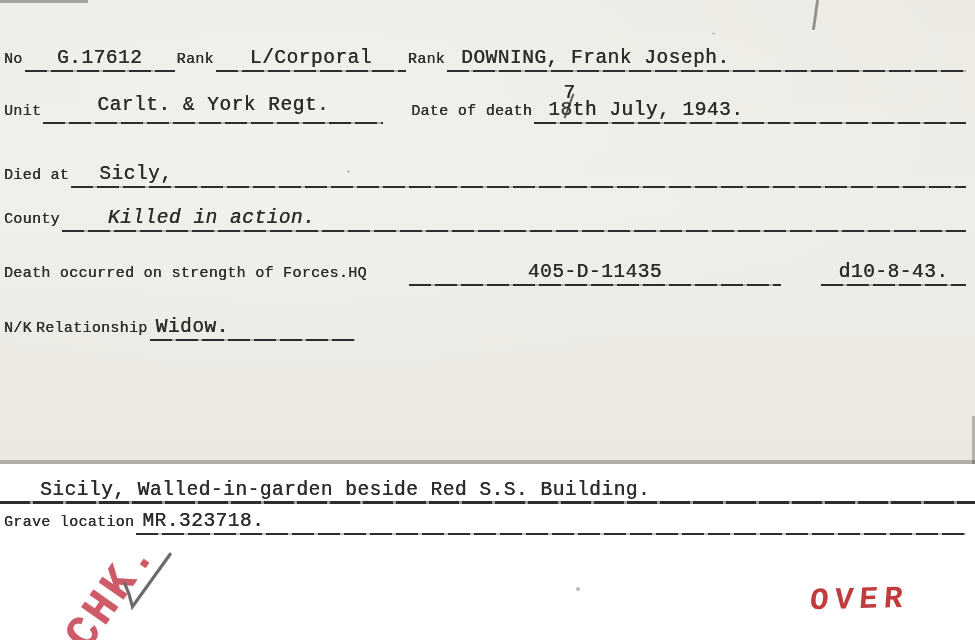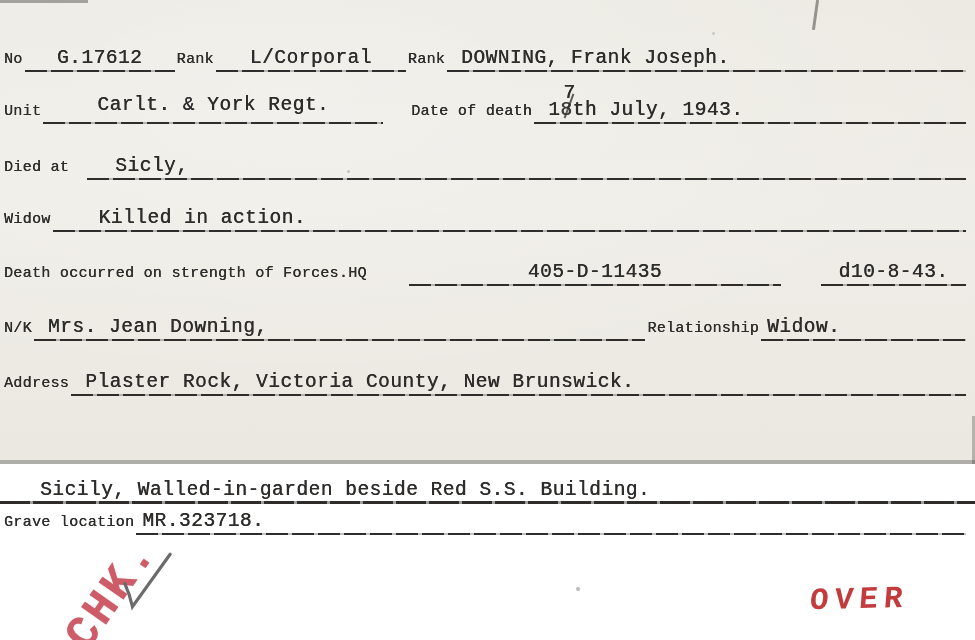--- a/index.html
+++ b/index.html
@@ -32,21 +32,21 @@
     text-shadow:.4px 0 0 currentColor;
   }
   .line{
     display:flex; align-items:flex-end; padding:0 6px 3px 6px; height:100%;
     background-image:repeating-linear-gradient(90deg, var(--ink) 0 22px, rgba(46,45,43,.3) 22px 26px);
     background-position:left bottom; background-size:100% 2px; background-repeat:no-repeat;
   }
   .line.center{justify-content:center;}
   .grow{flex:1 1 auto;}
   .w150{width:150px;} .w190{width:190px;} .w340{width:340px;align-items:center;} .w145{width:145px;} .w205{width:205px;}
-  .indent{padding-left:40px;}
+  .indent{padding-left:40px;font-style:italic;}
   .indent-sm{padding-left:8px;}
   
   .corr{position:relative; display:inline-block;}
   .corr-old{opacity:.9;}
   .corr-new{position:absolute; left:3px; top:-17px; font-size:19.5px; text-shadow:.4px 0 0 currentColor;}
   .corr-strike{position:absolute; left:8px; top:-6px; width:2px; height:26px; background:var(--ink); opacity:.75; transform:rotate(20deg);}
   
   .row.full{left:0; right:0;}
   .row.full .line{background-image:repeating-linear-gradient(90deg, var(--ink) 0 30px, rgba(46,45,43,.45) 30px 33px); background-size:100% 3px;}
   
@@ -99,61 +99,52 @@
     <span class="lbl">Unit</span>
     <span class="line w340 center">
         <span class="val">Carlt. &amp; York Regt.</span>
       </span>
     <span class="lbl" style="padding-left:28px;">Date of death</span>
     <span class="line grow">
       <span class="val indent-sm"><span>1</span><span class="corr"><span class="corr-old">8</span><span class="corr-new">7</span><span class="corr-strike"></span></span><span>th July, 1943.</span></span>
     </span>
   </div>
 
-  <div class="row" style="top:144px;gap:16px;">
+  <div class="row" style="top:152px;">
     <span class="lbl">Died at</span>
     <span class="line grow">
         <span class="val" style="padding-left:22px;">Sicly,</span>
       </span>
   </div>
 
   <div class="row" style="top:196px;">
-    <span class="lbl">Widow</span>
+    <span class="lbl">County</span>
     <span class="line grow">
         <span class="val indent">Killed in action.</span>
       </span>
   </div>
 
   <div class="row" style="top:250px;gap:40px;">
     <span class="lbl">Death occurred on strength of Forces.HQ</span>
     <span class="line grow center">
         <span class="val">405-D-11435</span>
       </span>
     <span class="line w145 center">
         <span class="val">d10-8-43.</span>
       </span>
   </div>
 
   <div class="row" style="top:305px;">
     <span class="lbl">N/K</span>
-    <span class="line grow">
-        <span class="val indent-sm">Mrs. Jean Downing,</span>
-      </span>
     <span class="lbl">Relationship</span>
     <span class="line w205">
         <span class="val">Widow.</span>
       </span>
   </div>
 
-  <div class="row" style="top:360px;">
-    <span class="lbl">Address</span>
-    <span class="line grow">
-        <span class="val indent-sm">Plaster Rock, Victoria County, New Brunswick.</span>
-      </span>
-  </div>
 
 
   <div class="row full" style="top:468px;">
     <span class="line grow">
         <span class="val" style="padding-left:34px;">Sicily, Walled-in-garden beside Red S.S. Building.</span>
       </span>
   </div>
 
   <div class="row" style="top:499px;">
     <span class="lbl">Grave location</span>

